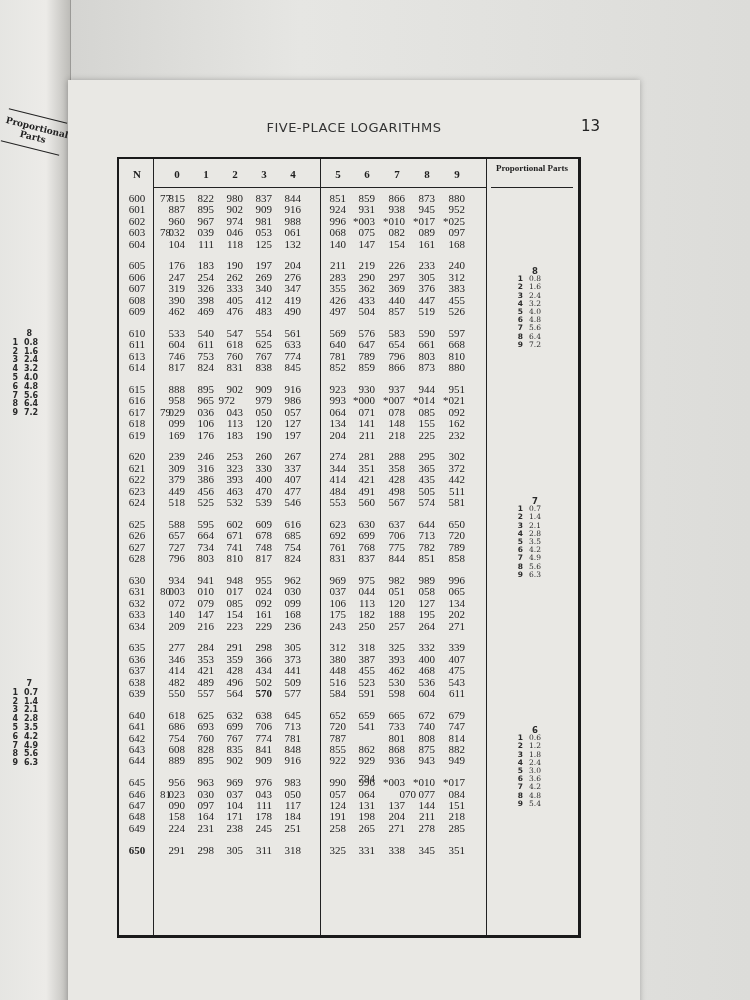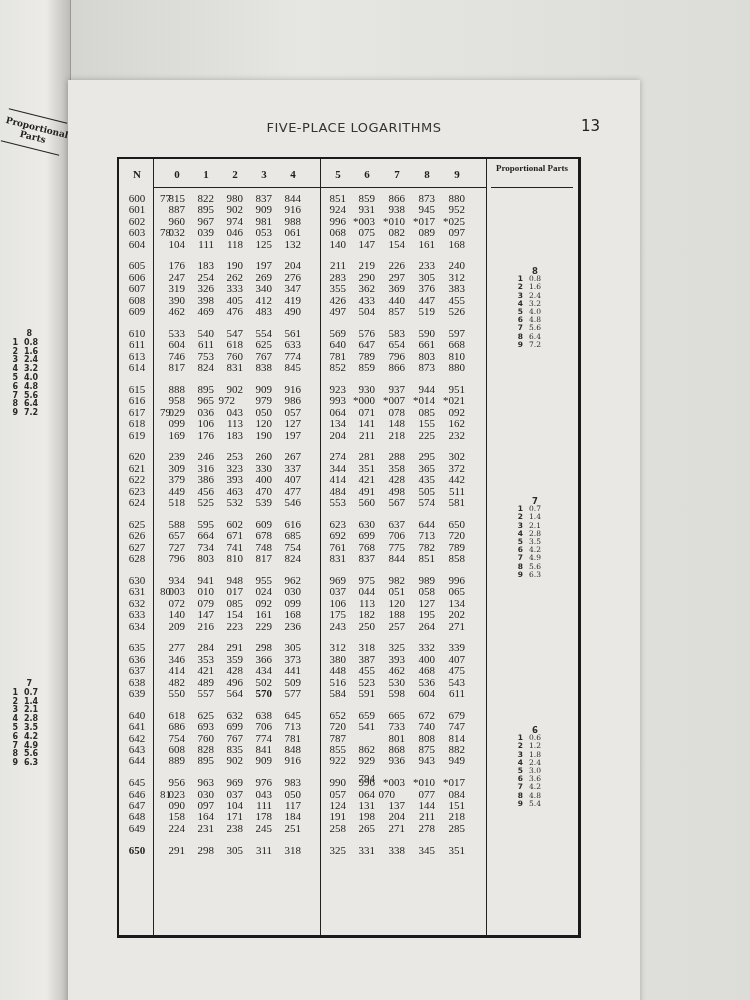--- a/index.html
+++ b/index.html
@@ -779,21 +779,21 @@
           <div class="row">
             <span class="n">646</span>
             <span class="pre">81</span>
             <span class="c" style="left: 34px;">023</span>
             <span class="c" style="left: 63px;">030</span>
             <span class="c" style="left: 92px;">037</span>
             <span class="c" style="left: 121px;">043</span>
             <span class="c" style="left: 150px;">050</span>
             <span class="c" style="left: 195px;">057</span>
             <span class="c" style="left: 224px;">064</span>
-            <span class="c" style="left: 244px;">070</span>
+            <span class="c" style="left: 254px; padding-left: 11px;">070</span>
             <span class="c" style="left: 284px;">077</span>
             <span class="c" style="left: 314px;">084</span>
           </div>
           <div class="row">
             <span class="n">647</span>
             <span class="c" style="left: 34px;">090</span>
             <span class="c" style="left: 63px;">097</span>
             <span class="c" style="left: 92px;">104</span>
             <span class="c" style="left: 121px;">111</span>
             <span class="c" style="left: 150px;">117</span>

